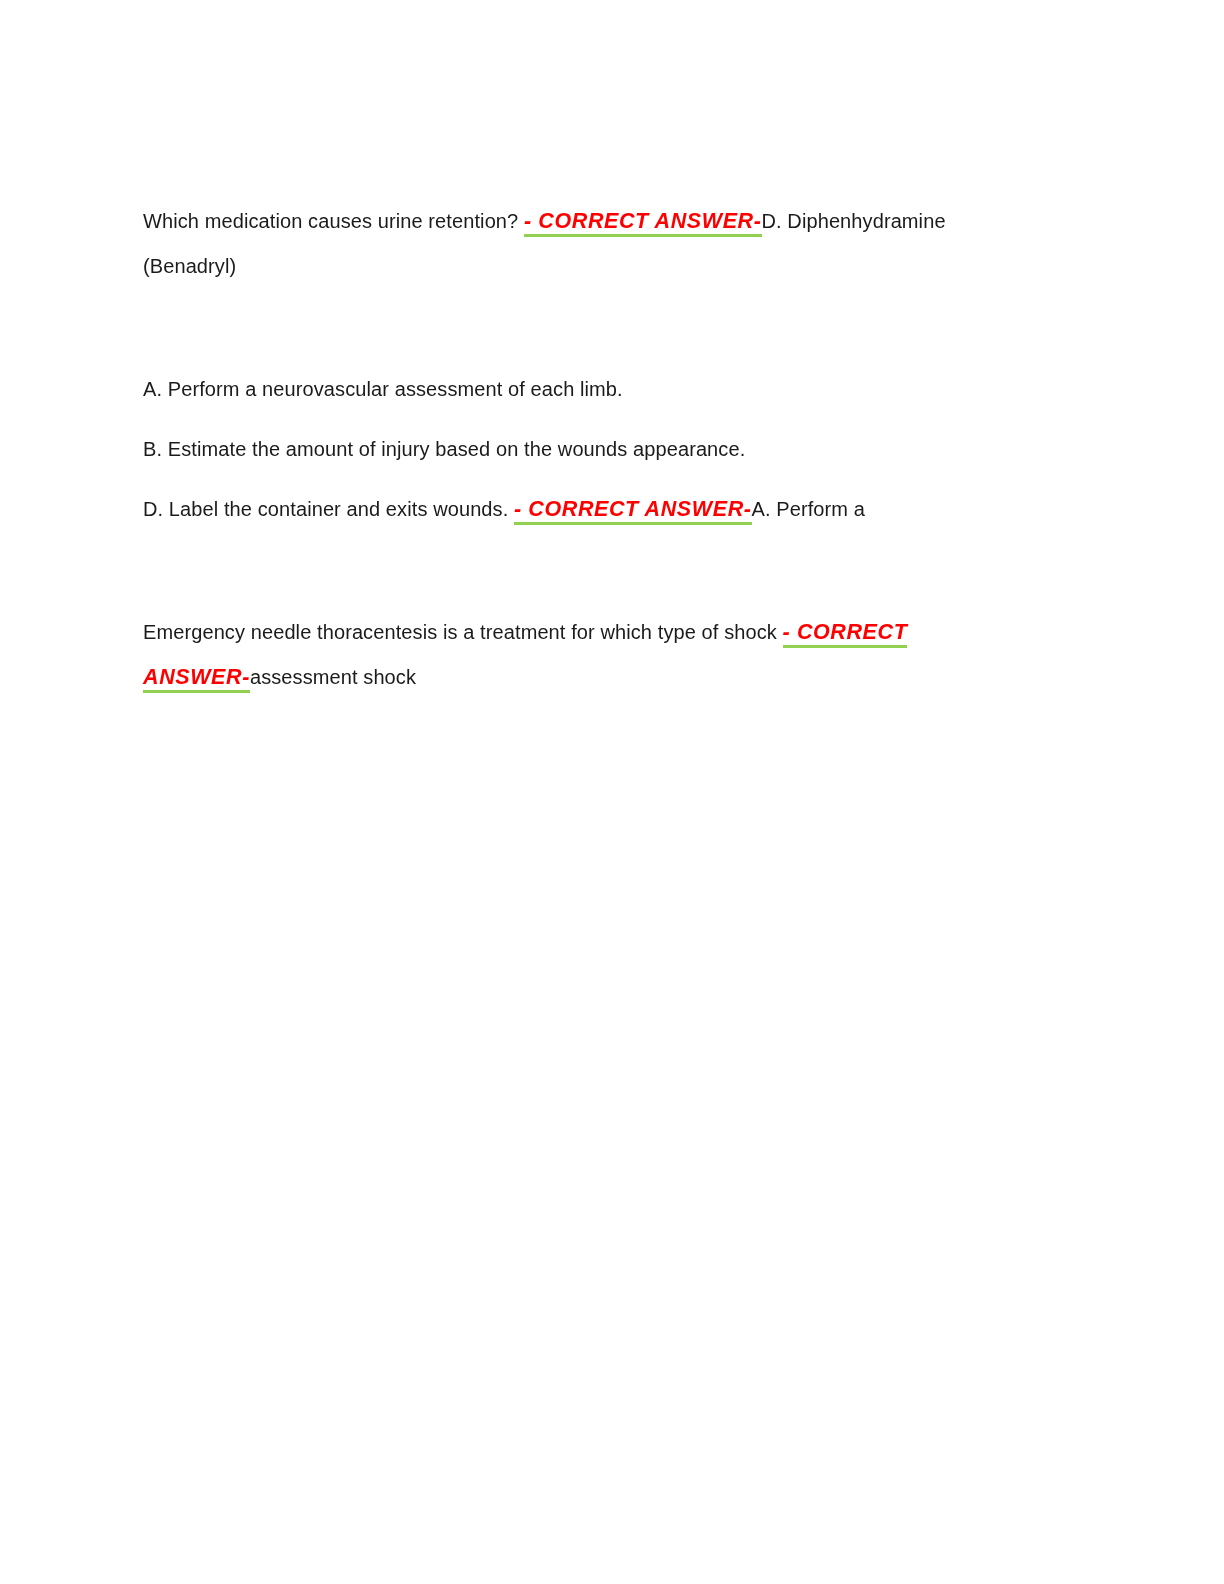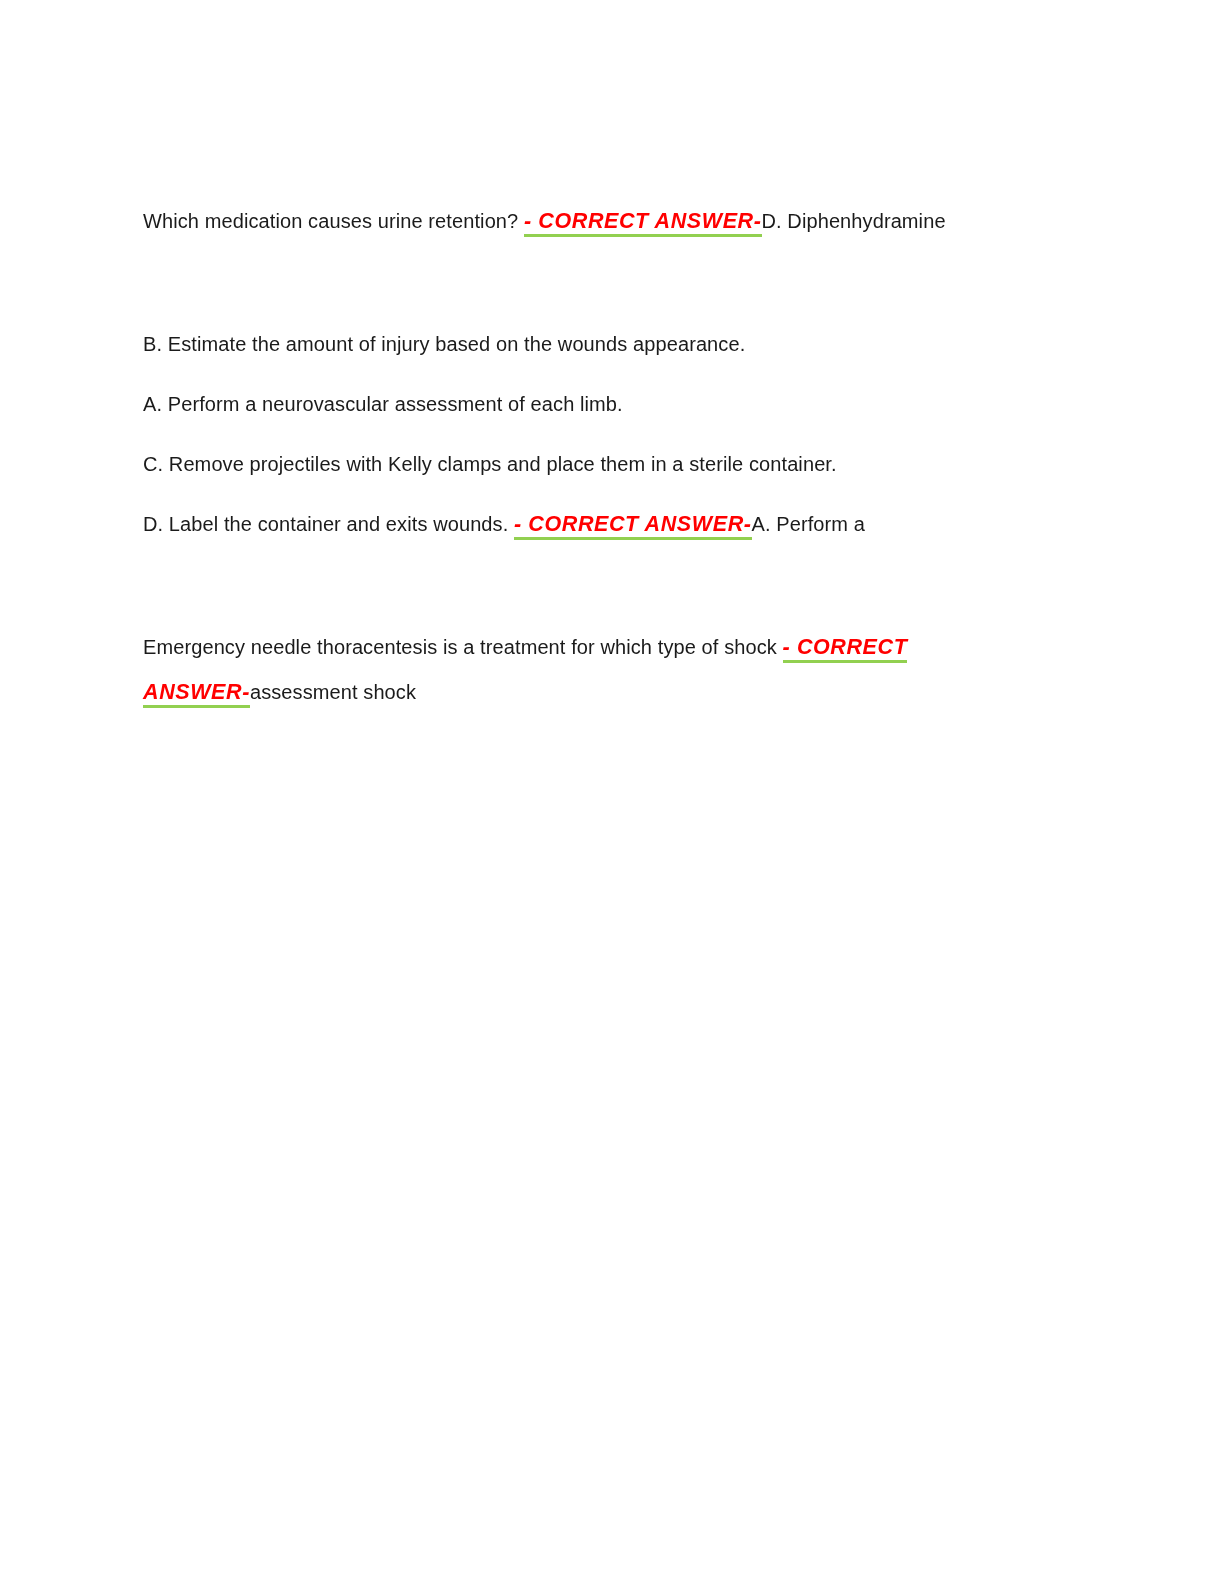--- a/index.html
+++ b/index.html
@@ -46,31 +46,29 @@
     padding-bottom: 1px;
   }
 </style>
 </head>
 <body>
 
 <div class="page" id="doc-page">
     <div class="block">
       <div class="paragraph">
         <div class="line"><span class="run-body">Which medication causes urine retention? </span><span class="run-answer">- CORRECT ANSWER-</span><span class="run-body">D. Diphenhydramine</span></div>
+        <div class="line"><span class="run-body">(Benadryl)</span></div>
       </div>
     </div>
     <div class="block">
       <div class="paragraph">
-        <div class="line"><span class="run-body">B. Estimate the amount of injury based on the wounds appearance.</span></div>
-      </div>
-      <div class="paragraph">
         <div class="line"><span class="run-body">A. Perform a neurovascular assessment of each limb.</span></div>
       </div>
       <div class="paragraph">
-        <div class="line"><span class="run-body">C. Remove projectiles with Kelly clamps and place them in a sterile container.</span></div>
+        <div class="line"><span class="run-body">B. Estimate the amount of injury based on the wounds appearance.</span></div>
       </div>
       <div class="paragraph">
         <div class="line"><span class="run-body">D. Label the container and exits wounds. </span><span class="run-answer">- CORRECT ANSWER-</span><span class="run-body">A. Perform a</span></div>
       </div>
     </div>
     <div class="block">
       <div class="paragraph">
         <div class="line"><span class="run-body">Emergency needle thoracentesis is a treatment for which type of shock </span><span class="run-answer">- CORRECT</span></div>
         <div class="line"><span class="run-answer">ANSWER-</span><span class="run-body">assessment shock</span></div>
       </div>

